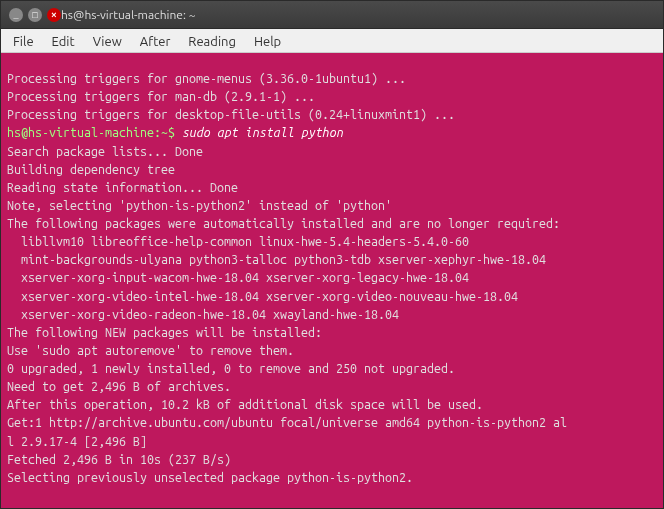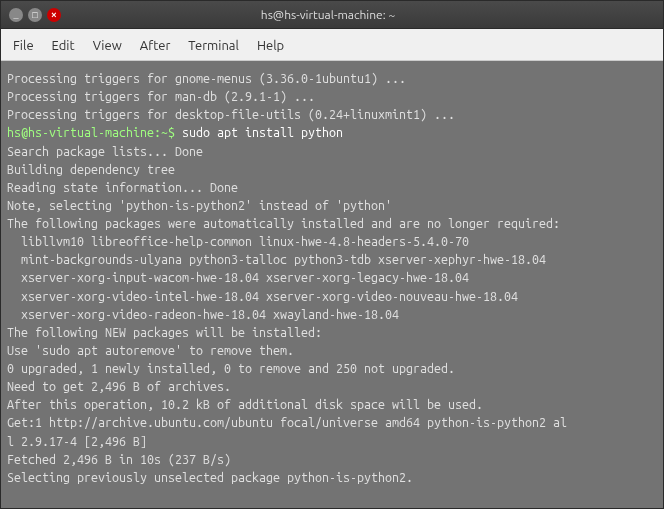--- a/index.html
+++ b/index.html
@@ -58,50 +58,50 @@
 
     .btn-close { background: #cc0000; color: #fff; }
     .btn-min { background: #888; color: #fff; }
     .btn-max { background: #888; color: #fff; }
 
     .titlebar-title {
       color: #ddd;
       font-size: 12px;
       font-weight: normal;
       flex: 1;
-      text-align: center;
+      text-align: left;
     }
 
     .titlebar-spacer {
       width: 60px;
     }
 
     .menubar {
       background: #f0f0f0;
-      height: 32px;
+      height: 24px;
       display: flex;
       align-items: center;
       padding: 0 4px;
       gap: 2px;
       flex-shrink: 0;
       border-bottom: 1px solid #ccc;
     }
 
     .menu-item {
       padding: 2px 8px;
       font-size: 13px;
       color: #333;
       cursor: pointer;
       border-radius: 2px;
     }
 
     .terminal-body {
-      background: #737373;
+      background: #be185d;
       flex: 1;
-      padding: 8px 6px;
+      padding: 16px 6px;
       overflow-y: auto;
       font-family: 'Ubuntu Mono', 'Courier New', monospace;
       font-size: 12.5px;
       line-height: 1.45;
       color: #e0e0e0;
     }
 
     .line {
       white-space: pre-wrap;
       word-break: break-all;
@@ -120,35 +120,35 @@
     </div>
     <div class="titlebar-title">hs@hs-virtual-machine: ~</div>
     <div class="titlebar-spacer"></div>
   </div>
 
   <div class="menubar">
     <div class="menu-item">File</div>
     <div class="menu-item">Edit</div>
     <div class="menu-item">View</div>
     <div class="menu-item">After</div>
-    <div class="menu-item">Terminal</div>
+    <div class="menu-item">Reading</div>
     <div class="menu-item">Help</div>
   </div>
 
   <div class="terminal-body" id="terminal-body">
   <div class="line">Processing triggers for gnome-menus (3.36.0-1ubuntu1) ...</div>
       <div class="line">Processing triggers for man-db (2.9.1-1) ...</div>
       <div class="line">Processing triggers for desktop-file-utils (0.24+linuxmint1) ...</div>
-      <div class="line"><span style="color: rgb(160, 255, 128); margin-top: 22px;">hs@hs-virtual-machine:~$ </span><span style="color: rgb(255, 255, 255);">sudo apt install python</span></div>
+      <div class="line"><span style="color: rgb(160, 255, 128); margin-top: 22px;">hs@hs-virtual-machine:~$ </span><span style="color: rgb(255, 255, 255); font-style: italic;">sudo apt install python</span></div>
       <div class="line">Search package lists... Done</div>
       <div class="line">Building dependency tree</div>
       <div class="line">Reading state information... Done</div>
       <div class="line">Note, selecting 'python-is-python2' instead of 'python'</div>
       <div class="line">The following packages were automatically installed and are no longer required:</div>
-      <div class="line">  libllvm10 libreoffice-help-common linux-hwe-4.8-headers-5.4.0-70</div>
+      <div class="line">  libllvm10 libreoffice-help-common linux-hwe-5.4-headers-5.4.0-60</div>
       <div class="line">  mint-backgrounds-ulyana python3-talloc python3-tdb xserver-xephyr-hwe-18.04</div>
       <div class="line">  xserver-xorg-input-wacom-hwe-18.04 xserver-xorg-legacy-hwe-18.04</div>
       <div class="line">  xserver-xorg-video-intel-hwe-18.04 xserver-xorg-video-nouveau-hwe-18.04</div>
       <div class="line">  xserver-xorg-video-radeon-hwe-18.04 xwayland-hwe-18.04</div>
       <div class="line">The following NEW packages will be installed:</div>
       <div class="line">Use 'sudo apt autoremove' to remove them.</div>
       <div class="line">0 upgraded, 1 newly installed, 0 to remove and 250 not upgraded.</div>
       <div class="line">Need to get 2,496 B of archives.</div>
       <div class="line">After this operation, 10.2 kB of additional disk space will be used.</div>
       <div class="line">Get:1 http://archive.ubuntu.com/ubuntu focal/universe amd64 python-is-python2 al</div>

